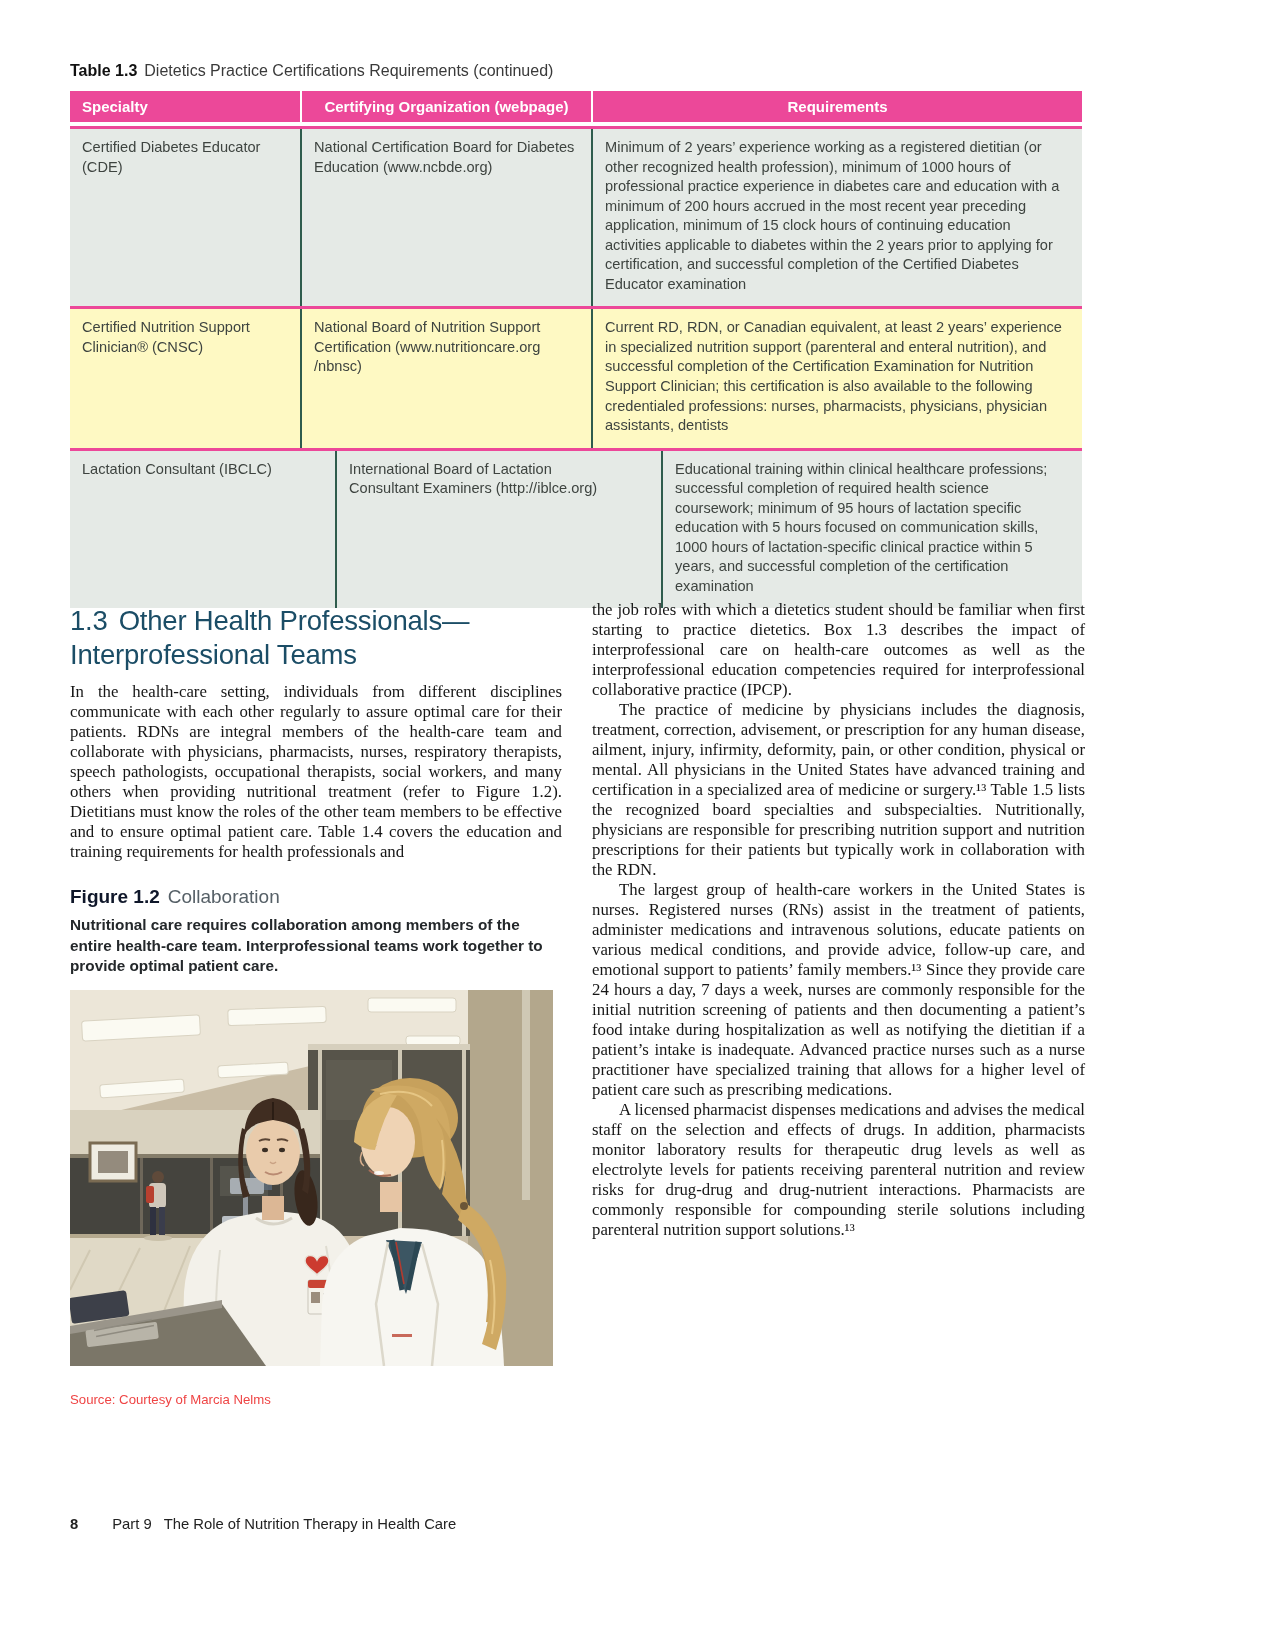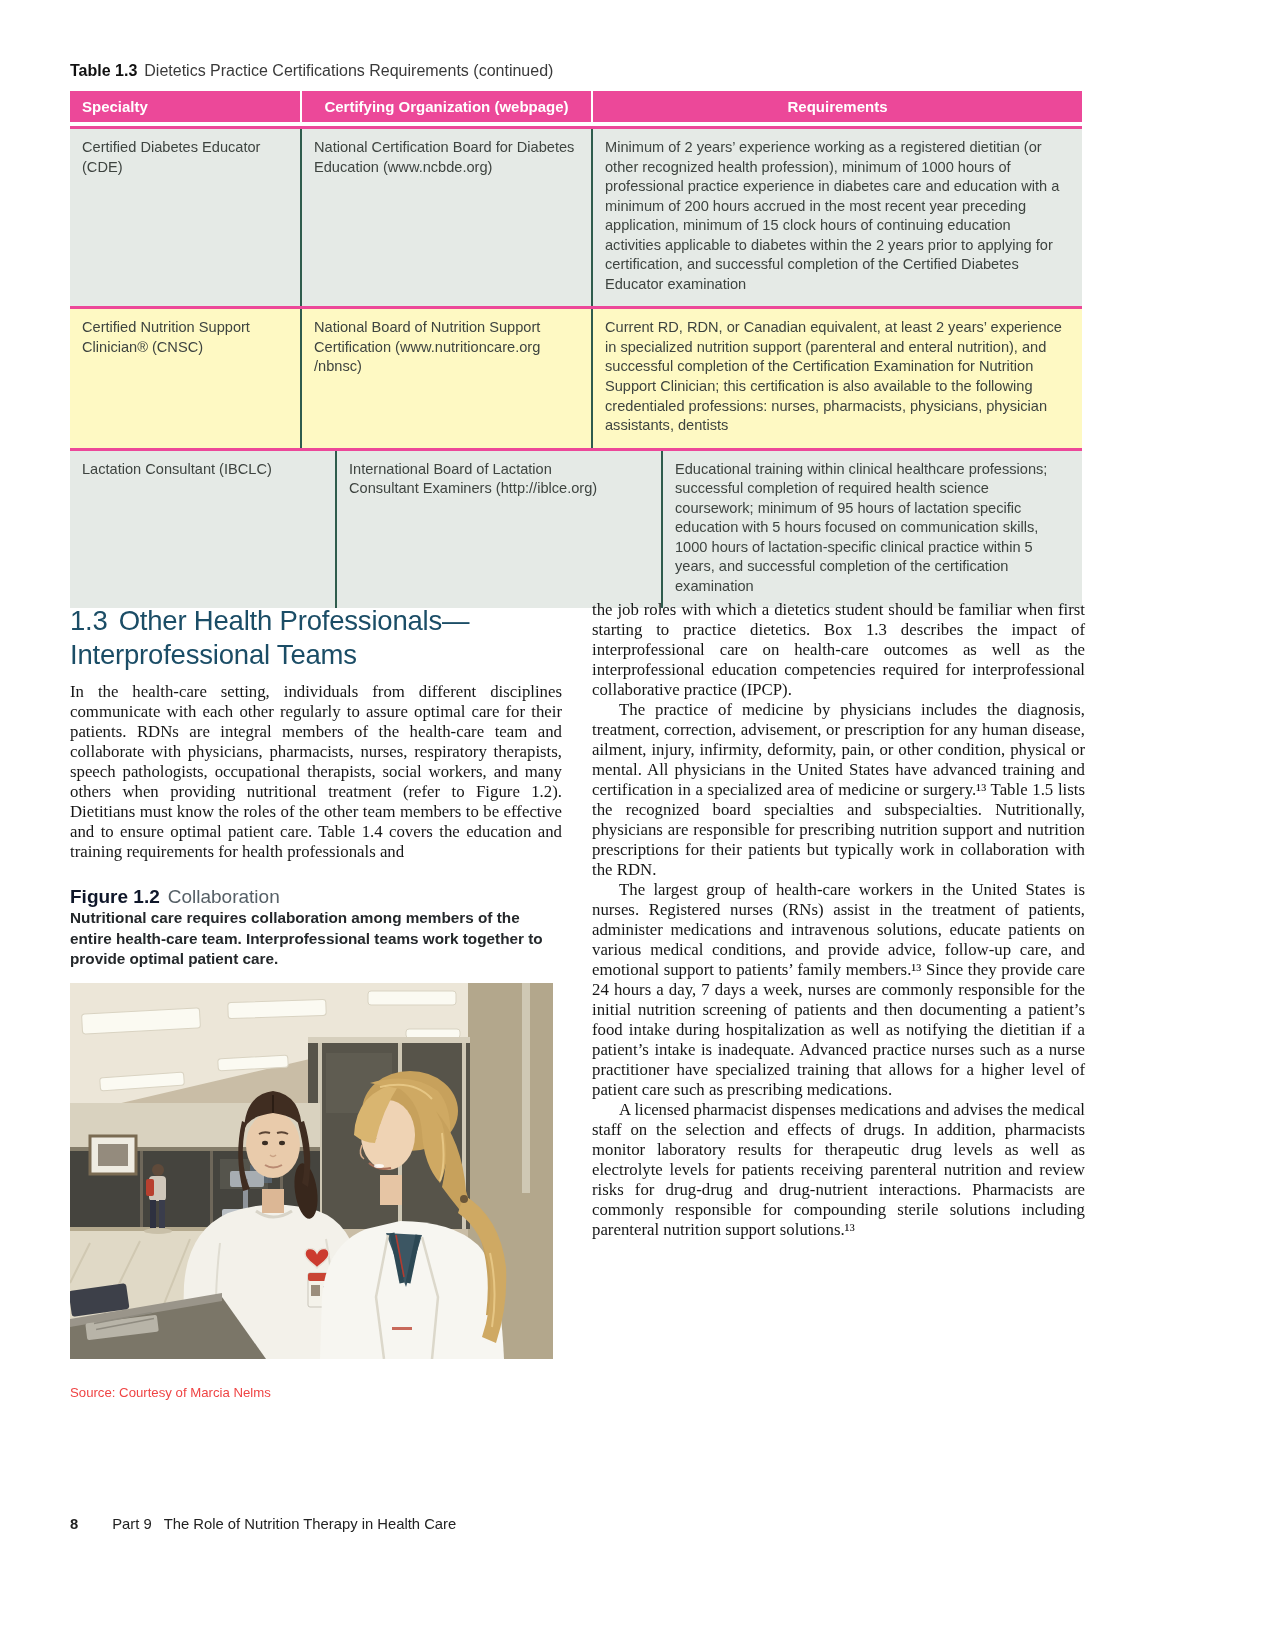--- a/index.html
+++ b/index.html
@@ -34,21 +34,21 @@
   .col-right p{margin:0;}
   .col-right p + p{text-indent:27px;}
 
   .section-heading{font-size:27.5px;font-weight:400;color:#1b4d66;line-height:1.24;
                    letter-spacing:-0.2px;}
   .section-heading .num{margin-right:11px;}
   .left-para{margin-top:10px;}
 
   .figure-label{margin-top:24px;font-size:19px;color:#566067;}
   .figure-label .fl-bold{font-weight:700;color:#0f172a;margin-right:8px;}
-  .figure-caption{font-size:15.3px;font-weight:600;line-height:1.33;
+  .figure-caption{margin-top:7px;font-size:15.3px;font-weight:600;line-height:1.33;
                   color:#24282b;width:478px;text-align:left;}
   .figure-photo{margin-top:14px;width:483px;height:376px;display:block;}
   .figure-source{margin-top:26px;font-size:13.2px;color:#ef4444;}
 
   
   .footer{position:absolute;left:70px;top:1516px;font-size:14.8px;color:#222;
           display:flex;align-items:baseline;}
   .footer .pg{font-weight:700;margin-right:34px;}
   .footer .part{margin-right:12px;}
 </style>

